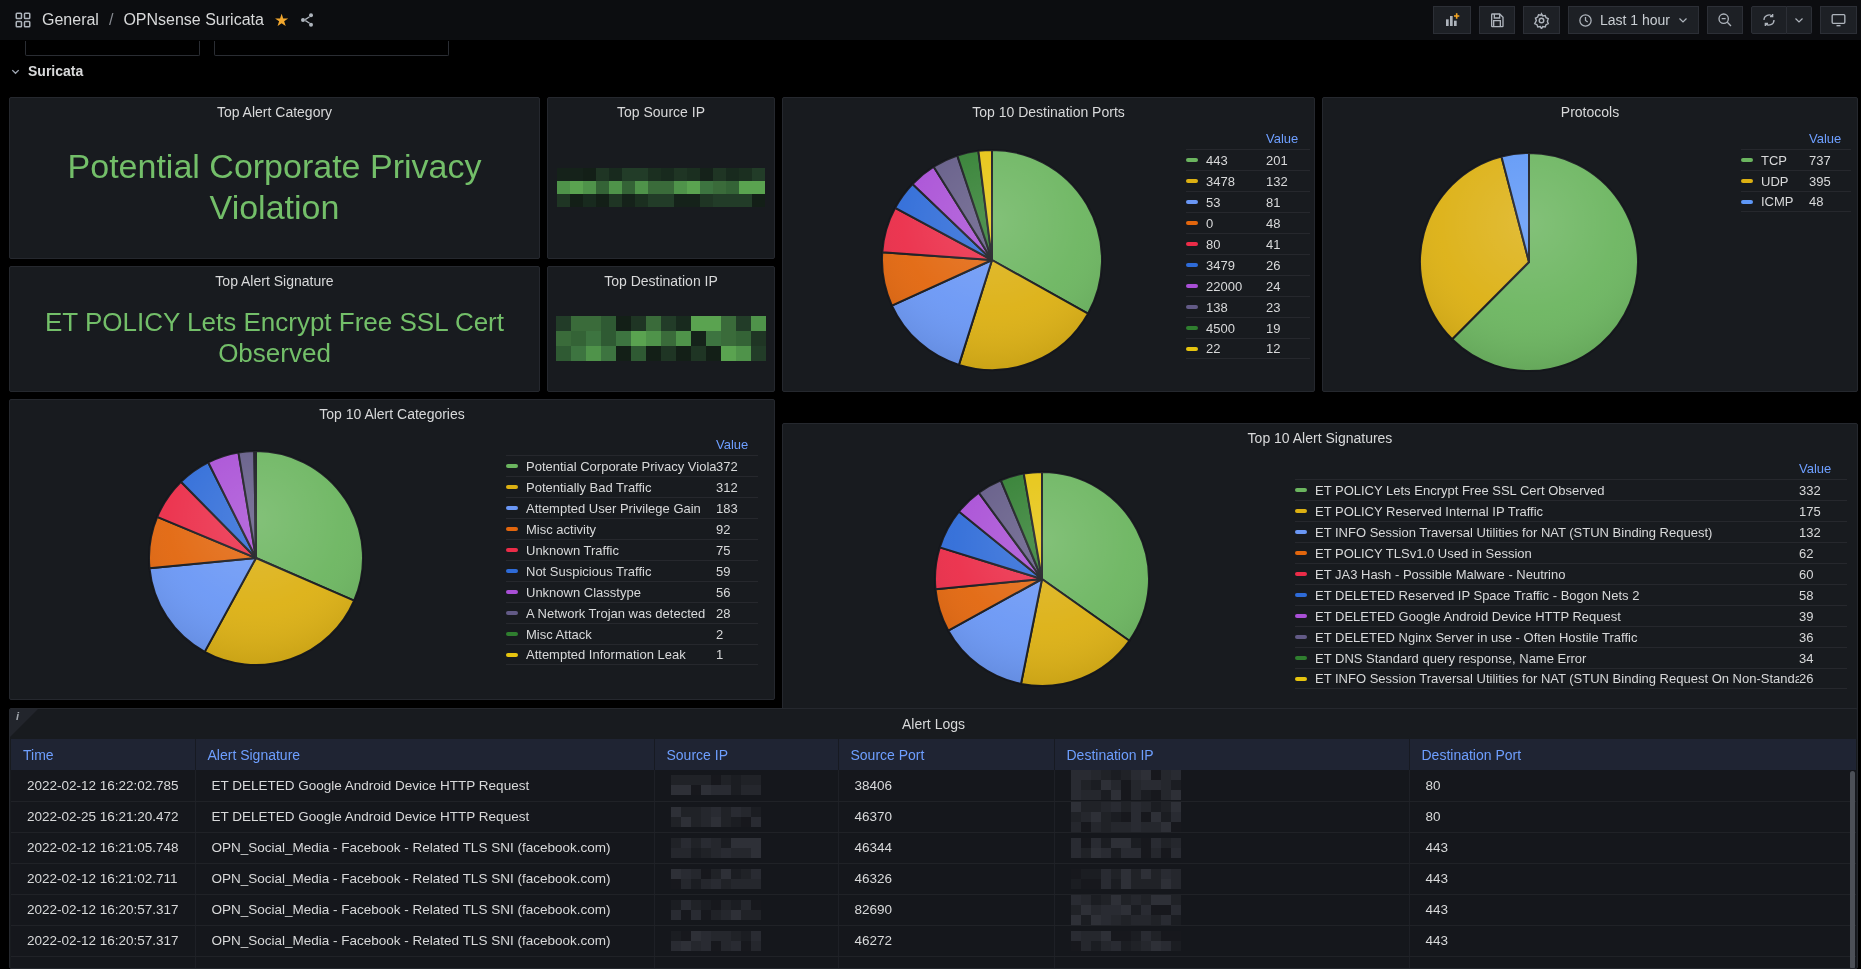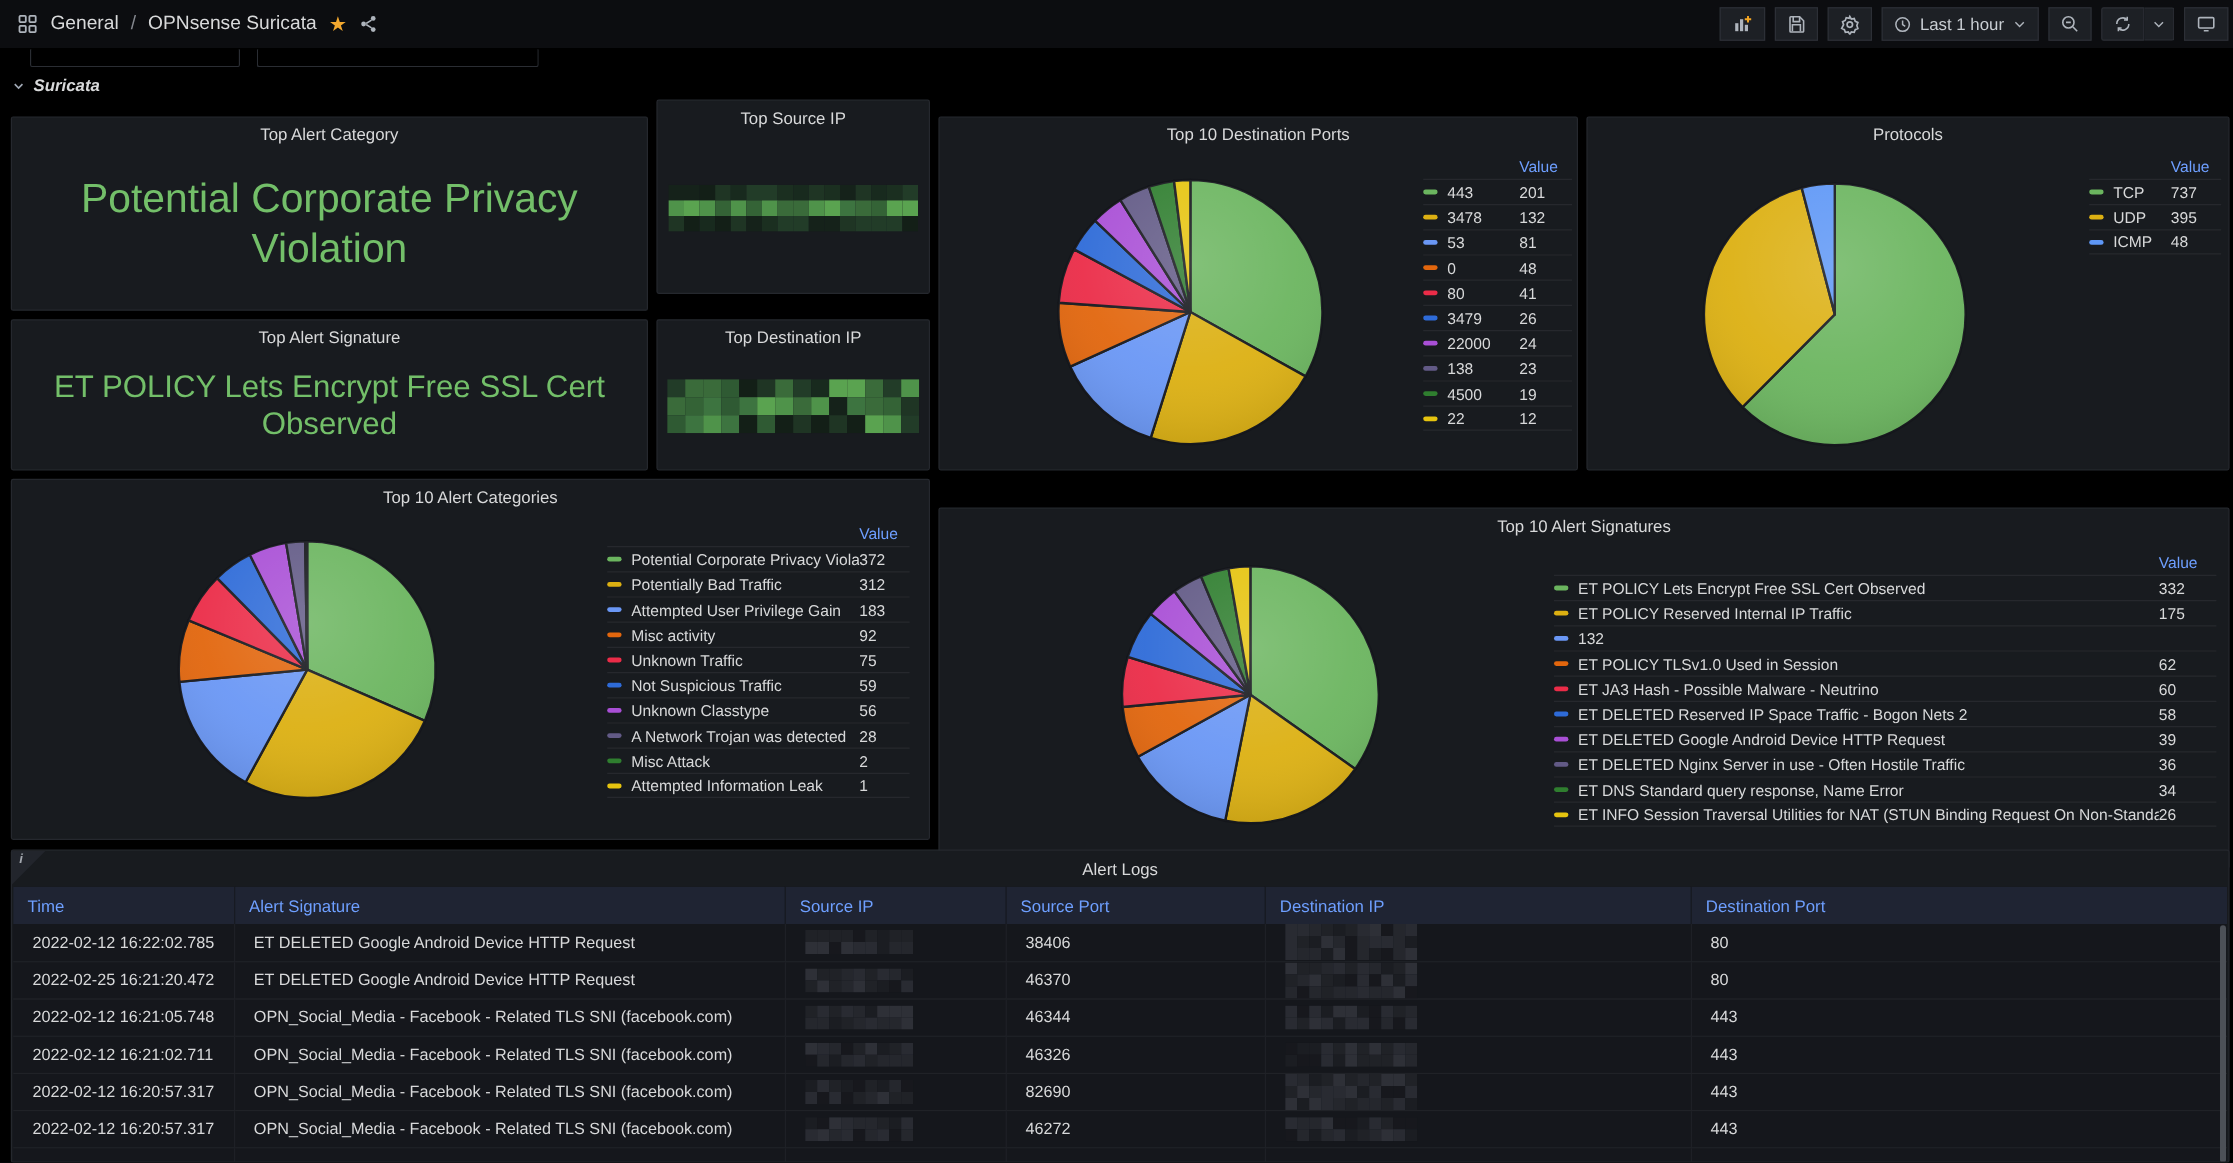--- a/index.html
+++ b/index.html
@@ -15,28 +15,28 @@
   .t-icon { color:#aeb4bc; display:inline-flex; align-items:center; cursor:pointer; }
   .controls { display:flex; align-items:center; gap:8px; }
   .tb { display:flex; align-items:center; gap:7px; height:28px; padding:0 9px; background:#1d2025; border:1px solid #2c2f36; border-radius:0; color:#b4b7bd; font-size:14px; cursor:pointer; font-family:inherit; }
   .tb-label { color:#c9ced3; font-weight:500; }
   .btn-group { display:flex; }
   .btn-group .tb:first-child { border-radius:2px 0 0 2px; }
   .btn-group .tb:last-child { border-radius:0 2px 2px 0; border-left:none; padding:0 6px; }
 
   
   .varstub { position:absolute; top:41px; height:15px; border:1px solid #2a2d33; border-top:none; border-radius:0 0 2px 2px; background:transparent; cursor:pointer; }
-  .rowheader { position:absolute; top:58px; left:10px; height:26px; display:flex; align-items:center; gap:7px; color:#d8d9da; font-size:14px; font-weight:700; cursor:pointer;font-style:italic; }
+  .rowheader { position:absolute; top:58px; left:10px; height:26px; display:flex; align-items:center; gap:7px; color:#d8d9da; font-size:14px; font-weight:700; cursor:pointer; }
   .rowheader .t-icon { color:#9fa7b3; }
 
   
   .panel { position:absolute; background:#181b1f; border:1px solid #25282e; border-radius:2px; overflow:hidden; }
   .ptitle { position:absolute; top:0; left:0; right:0; height:28px; display:flex; align-items:center; justify-content:center; font-size:14px; font-weight:500; color:#d8d9da; cursor:pointer; white-space:nowrap; }
   #p-cat  { left:9px;  top:97px;  width:531px;  height:162px; }
-  #p-sip  { left:547px; top:83px;  width:228px;  height:162px; }
+  #p-sip  { left:547px; top:97px;  width:228px;  height:162px; }
   #p-ports{ left:782px; top:97px;  width:533px;  height:295px; }
   #p-proto{ left:1322px;top:97px;  width:536px;  height:295px; }
   #p-asig { left:9px;  top:266px; width:531px;  height:126px; }
   #p-dip  { left:547px; top:266px; width:228px;  height:126px; }
   #p-cats { left:9px;  top:399px; width:766px;  height:301px; }
   #p-sigs { left:782px; top:399px; width:1076px; height:301px;margin-top:24px; }
   #p-logs { left:9px;  top:708px; width:1849px; height:261px; }
 
   .stat-wrap { position:absolute; left:0; right:0; top:28px; bottom:10px; display:flex; align-items:center; justify-content:center; text-align:center; }
   .stat-text { color:#73BF69; font-weight:500; line-height:1.2; }
@@ -534,20 +534,21 @@
           <span class="lg-lab">ET POLICY Lets Encrypt Free SSL Cert Observed</span>
           <span class="lg-val">332</span>
         </div>
         <div class="lg-row">
           <i class="lg-sw" style="background: rgb(220, 176, 18);"></i>
           <span class="lg-lab">ET POLICY Reserved Internal IP Traffic</span>
           <span class="lg-val">175</span>
         </div>
         <div class="lg-row">
           <i class="lg-sw" style="background: rgb(106, 151, 245);"></i>
+          <span class="lg-lab">ET INFO Session Traversal Utilities for NAT (STUN Binding Request)</span>
           <span class="lg-val">132</span>
         </div>
         <div class="lg-row">
           <i class="lg-sw" style="background: rgb(226, 102, 13);"></i>
           <span class="lg-lab">ET POLICY TLSv1.0 Used in Session</span>
           <span class="lg-val">62</span>
         </div>
         <div class="lg-row">
           <i class="lg-sw" style="background: rgb(235, 44, 72);"></i>
           <span class="lg-lab">ET JA3 Hash - Possible Malware - Neutrino</span>

